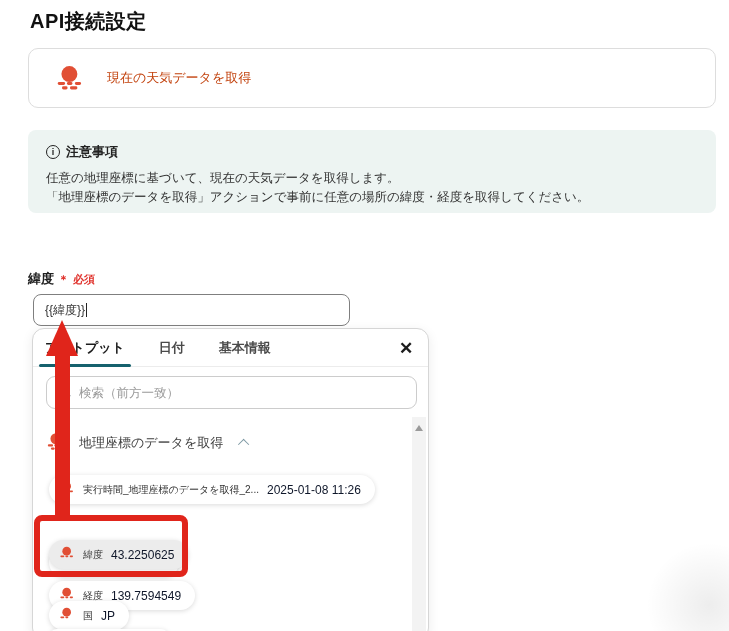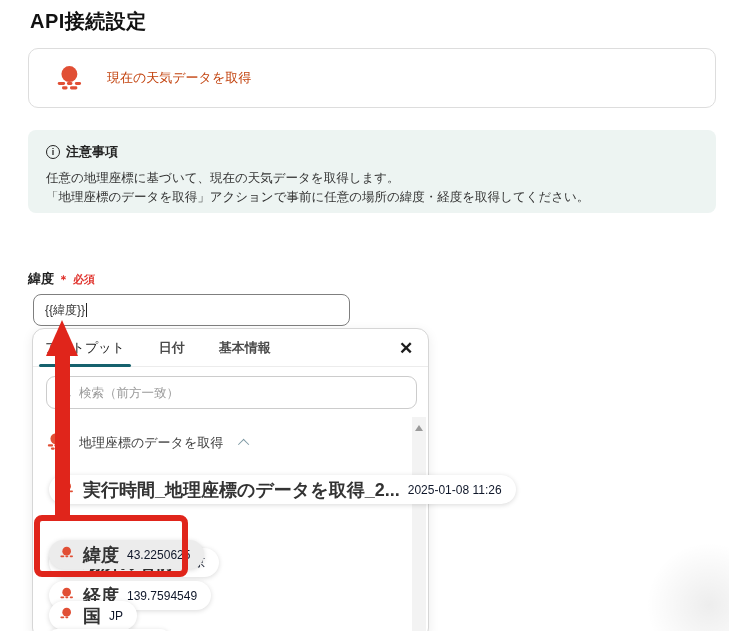--- a/index.html
+++ b/index.html
@@ -31,21 +31,21 @@
     border-radius:8px; background:#fff; display:flex; align-items:center; padding:0 11px; font-size:12px; color:#333; }
   .caret { display:inline-block; width:1px; height:14px; background:#222; margin-left:1px; }
 
   
   .popup { left:32px; top:328px; width:397px; height:312px; background:#fff;
     border:1px solid #d6d6d6; border-radius:12px; box-shadow:0 3px 12px rgba(0,0,0,.08); }
   .tabbar { position:absolute; left:0; top:0; width:100%; height:38px;
     border-bottom:1px solid #ececec; display:flex; align-items:center; padding-left:10px; gap:30px; }
   .tab { font-size:13px; color:#4a4a4a; font-weight:600; padding:0 2px; height:38px;
     display:flex; align-items:center; position:relative; cursor:pointer; }
-  .tab.active { color:#1c1c1c; font-weight:normal; }
+  .tab.active { color:#1c1c1c; font-weight:bold; }
   .tab.active::after { content:""; position:absolute; left:-4px; right:-4px; bottom:0; height:3px;
     background:#15616d; border-radius:2px; }
   .close-btn { position:absolute; right:10px; top:8px; width:24px; height:24px; border:none; background:none;
     font-size:17px; font-weight:bold; color:#1c1c1c; cursor:pointer; line-height:24px; text-align:center; }
   .searchbox { position:absolute; left:13px; top:47px; width:371px; height:33px;
     border:1px solid #ccc; border-radius:9px; display:flex; align-items:center; gap:7px; padding:0 10px; background:#fff; }
   .searchbox input { border:none; outline:none; flex:1; font-size:12.5px; color:#333; background:transparent;
     font-family:"Liberation Sans","DejaVu Sans",sans-serif; }
   .searchbox input::placeholder { color:#999; }
 
@@ -58,21 +58,21 @@
   .group-head { position:absolute; left:13px; top:102px; display:flex; align-items:center; gap:12px; cursor:pointer; }
   .group-label { font-size:13px; color:#3d3d3d; }
   .chevron-up { width:8px; height:8px; border-left:1.6px solid #7d98a3; border-top:1.6px solid #7d98a3;
     transform:rotate(45deg) translateY(2px); margin-left:6px; }
 
   
   .chip { position:absolute; left:16px; height:29px; background:#fff; border-radius:15px;
     box-shadow:0 1px 5px rgba(0,0,0,.15); display:inline-flex; align-items:center; gap:8px;
     padding:0 14px 0 10px; cursor:pointer; white-space:nowrap; }
   .chip.hl { background:#ececec; }
-  .chip-label { font-size:18px; font-weight:bold; color:#333; }
+  .chip-label { font-size:10px; font-weight:normal; color:#333; }
   .chip-value { font-size:12px; color:#0f172a; }
   .chip-sliver { position:absolute; left:16px; top:300px; width:120px; height:12px;
     background:#fff; border-radius:8px 8px 0 0; box-shadow:0 1px 5px rgba(0,0,0,.15); }
 
   .sun-icon { flex:none; display:inline-block; }
 
   
   .anno { pointer-events:none; z-index:50; }
   .anno-shaft { left:55px; top:352px; width:15px; height:166px; background:#e0251b; }
   .anno-head { left:46px; top:320px; width:0; height:0;

